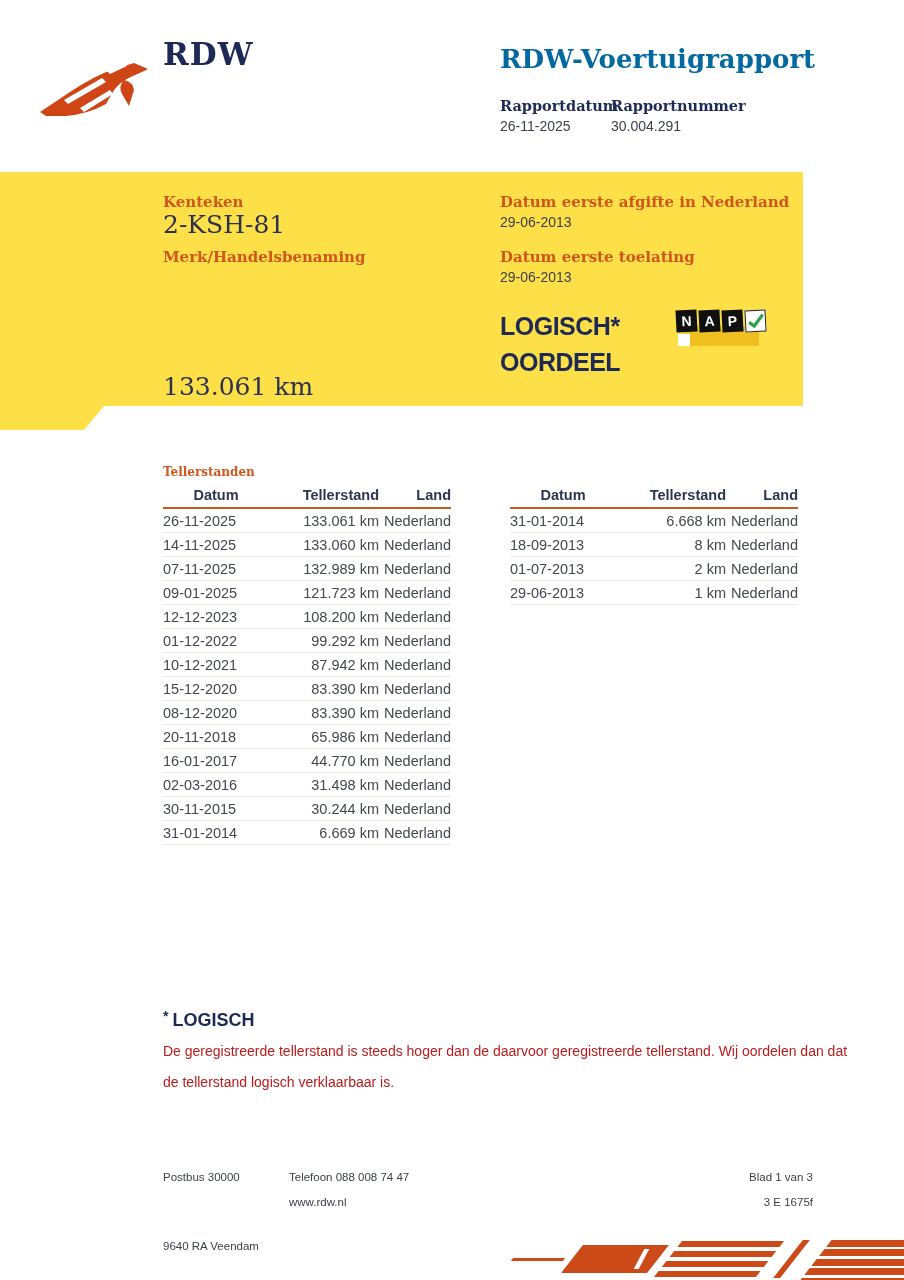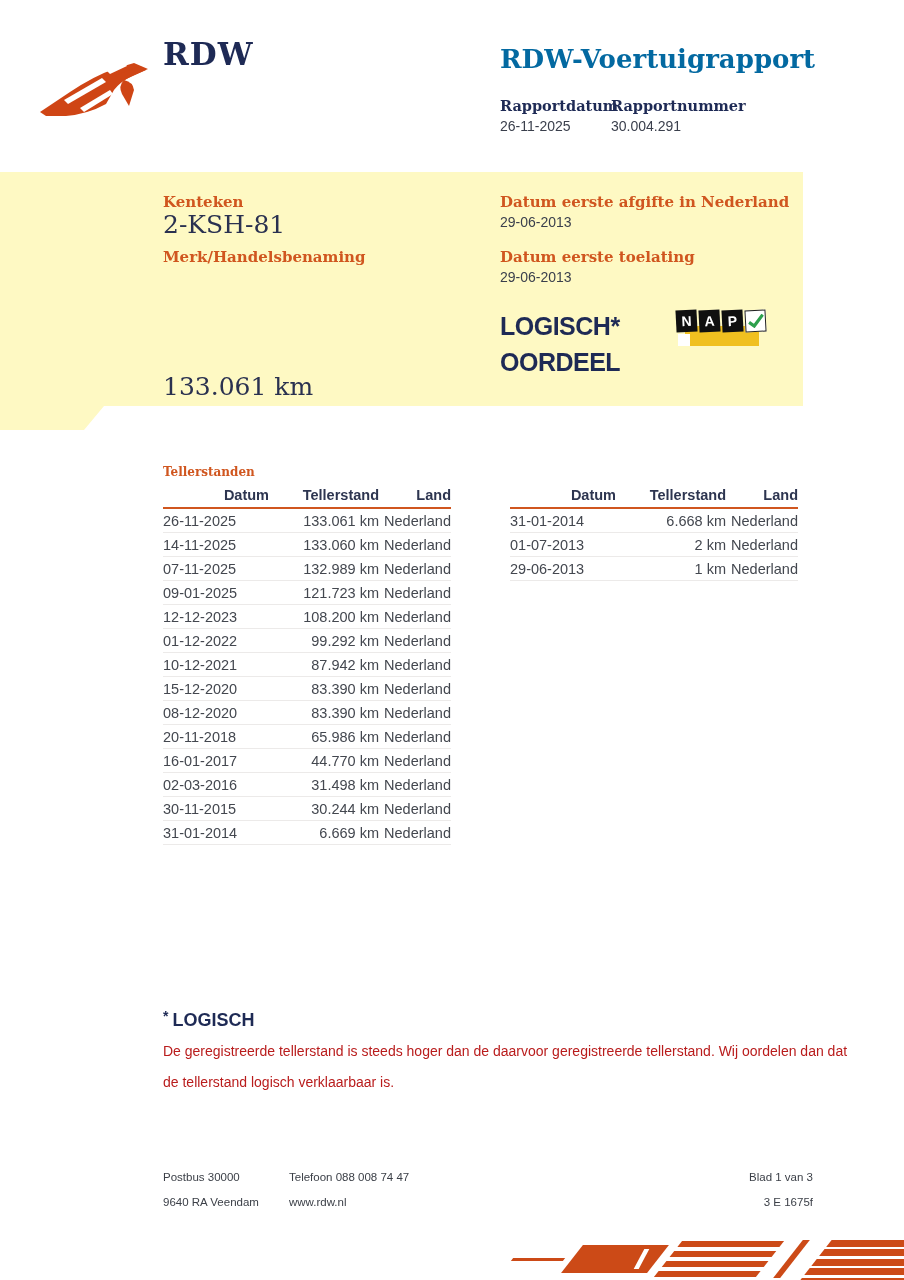--- a/index.html
+++ b/index.html
@@ -33,21 +33,21 @@
   }
   .hdr-value {
     position: absolute; top: 118px;
     font-size: 14px; color: #3a3f4c;
   }
 
   
   .panel {
     position: absolute; left: 0; top: 172px;
     width: 803px; height: 258px;
-    background: #fef9c3;
+    background: #fde047;
     clip-path: polygon(0 0, 100% 0, 100% 234px, 104px 234px, 84px 100%, 0 100%);
   }
   .fld-label {
     position: absolute;
     font-family: "DejaVu Serif", serif; font-weight: bold;
     font-size: 15px; color: #d0561f;
   }
   .fld-value {
     position: absolute;
     font-family: "DejaVu Serif", serif;
@@ -91,21 +91,21 @@
     width: 288px; border-collapse: collapse;
     font-size: 14.5px; color: #43474f;
     table-layout: fixed;
   }
   .tbl-left  { left: 163px; }
   .tbl-right { left: 510px; }
   .tbl th {
     font-size: 14.5px; font-weight: bold; color: #2d3550;
     padding: 0 0 4px 0; border-bottom: 2px solid #d0561f;
   }
-  .tbl th.c0 { text-align: right;  width: 106px; }
+  .tbl th.c0 { text-align: center;  width: 106px; }
   .tbl th.c1 { text-align: right; width: 110px; }
   .tbl th.c2 { text-align: right; width: 72px; }
   .tbl td { padding: 4px 0 3px 0; border-bottom: 1px solid #eceae9; }
   .tbl td.c0 { text-align: left; }
   .tbl td.c1 { text-align: right; }
   .tbl td.c2 { text-align: right; }
 
   
   .footnote-title {
     position: absolute; left: 163px; top: 1008px;
@@ -286,39 +286,44 @@
         <th class="c2">Land</th>
       </tr>
     </thead>
     <tbody>
         <tr>
           <td class="c0">31-01-2014</td>
           <td class="c1">6.668 km</td>
           <td class="c2">Nederland</td>
         </tr>
         <tr>
+          <td class="c0">18-09-2013</td>
+          <td class="c1">8 km</td>
+          <td class="c2">Nederland</td>
+        </tr>
+        <tr>
           <td class="c0">01-07-2013</td>
           <td class="c1">2 km</td>
           <td class="c2">Nederland</td>
         </tr>
         <tr>
           <td class="c0">29-06-2013</td>
           <td class="c1">1 km</td>
           <td class="c2">Nederland</td>
         </tr>
       </tbody>
   </table>
 
   <div class="footnote-title">
     <span class="star">*</span><span>LOGISCH</span>
   </div>
   <div class="footnote-text">De geregistreerde tellerstand is steeds hoger dan de daarvoor geregistreerde tellerstand. Wij oordelen dan dat de tellerstand logisch verklaarbaar is.</div>
 
   <div class="ftr" style="left:163px; top:1171px">Postbus 30000</div>
-  <div class="ftr" style="left:163px; top:1196px">9640 RA Veendam</div>
+  <div class="ftr" style="left:163px; top:1240px">9640 RA Veendam</div>
   <div class="ftr" style="left:289px; top:1171px">Telefoon 088 008 74 47</div>
   <div class="ftr" style="left:289px; top:1196px">www.rdw.nl</div>
   <div class="ftr ftr-r" style="right:91px; top:1171px">Blad 1 van 3</div>
   <div class="ftr ftr-r" style="right:91px; top:1196px">3 E 1675f</div>
 
   <div class="deco deco-skew deco-line"></div>
   <div class="deco deco-skew deco-solid">
       <div class="bolt"></div>
     </div>
   <div class="deco deco-skew deco-stripes1"></div>

